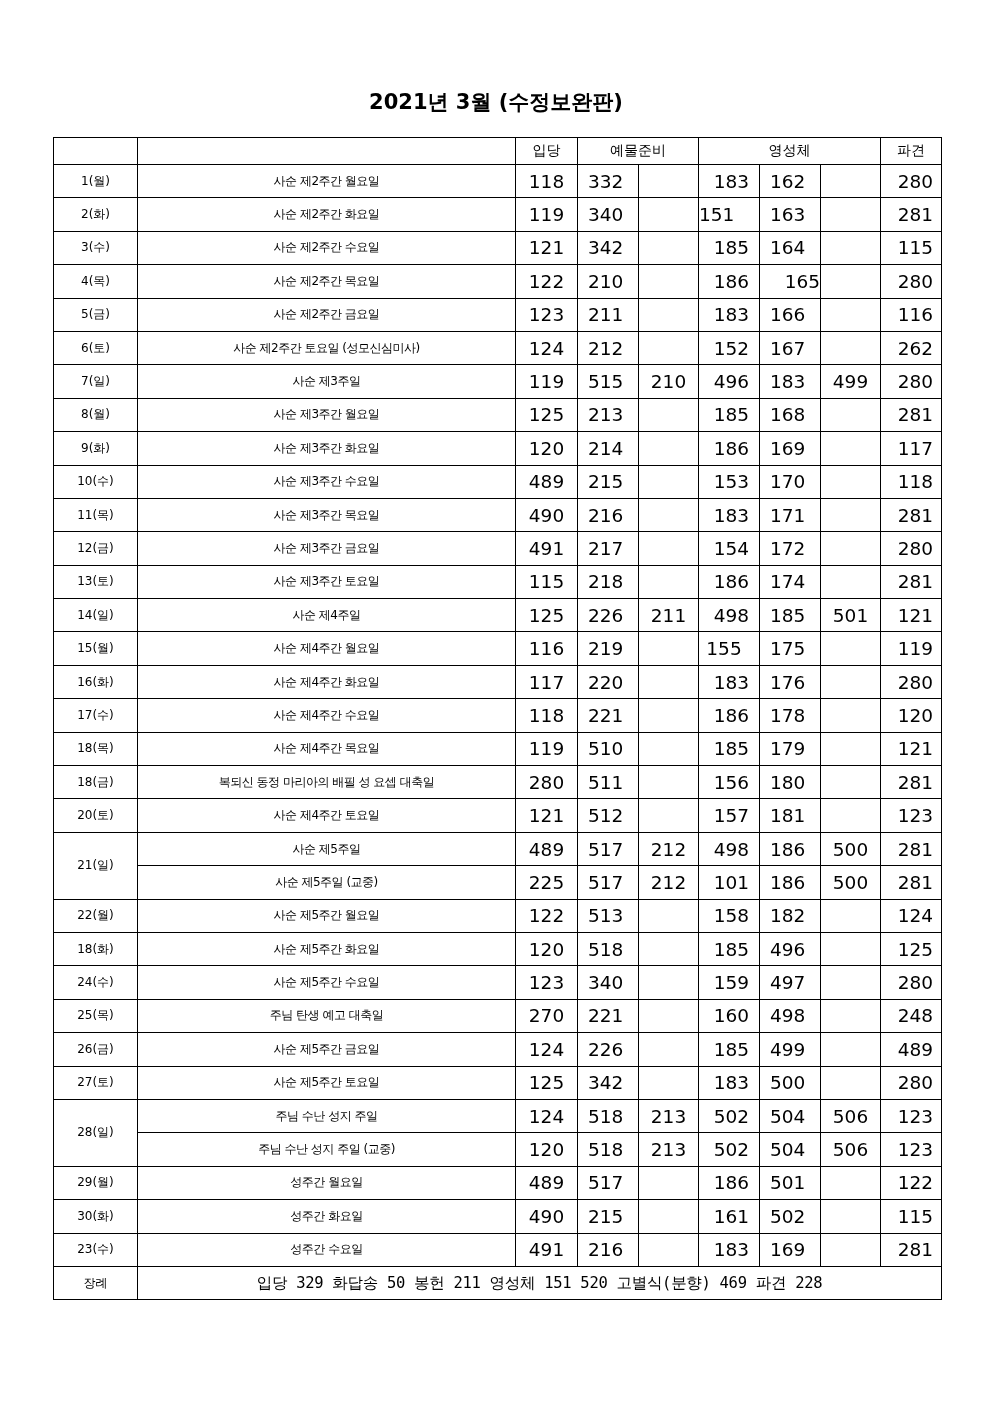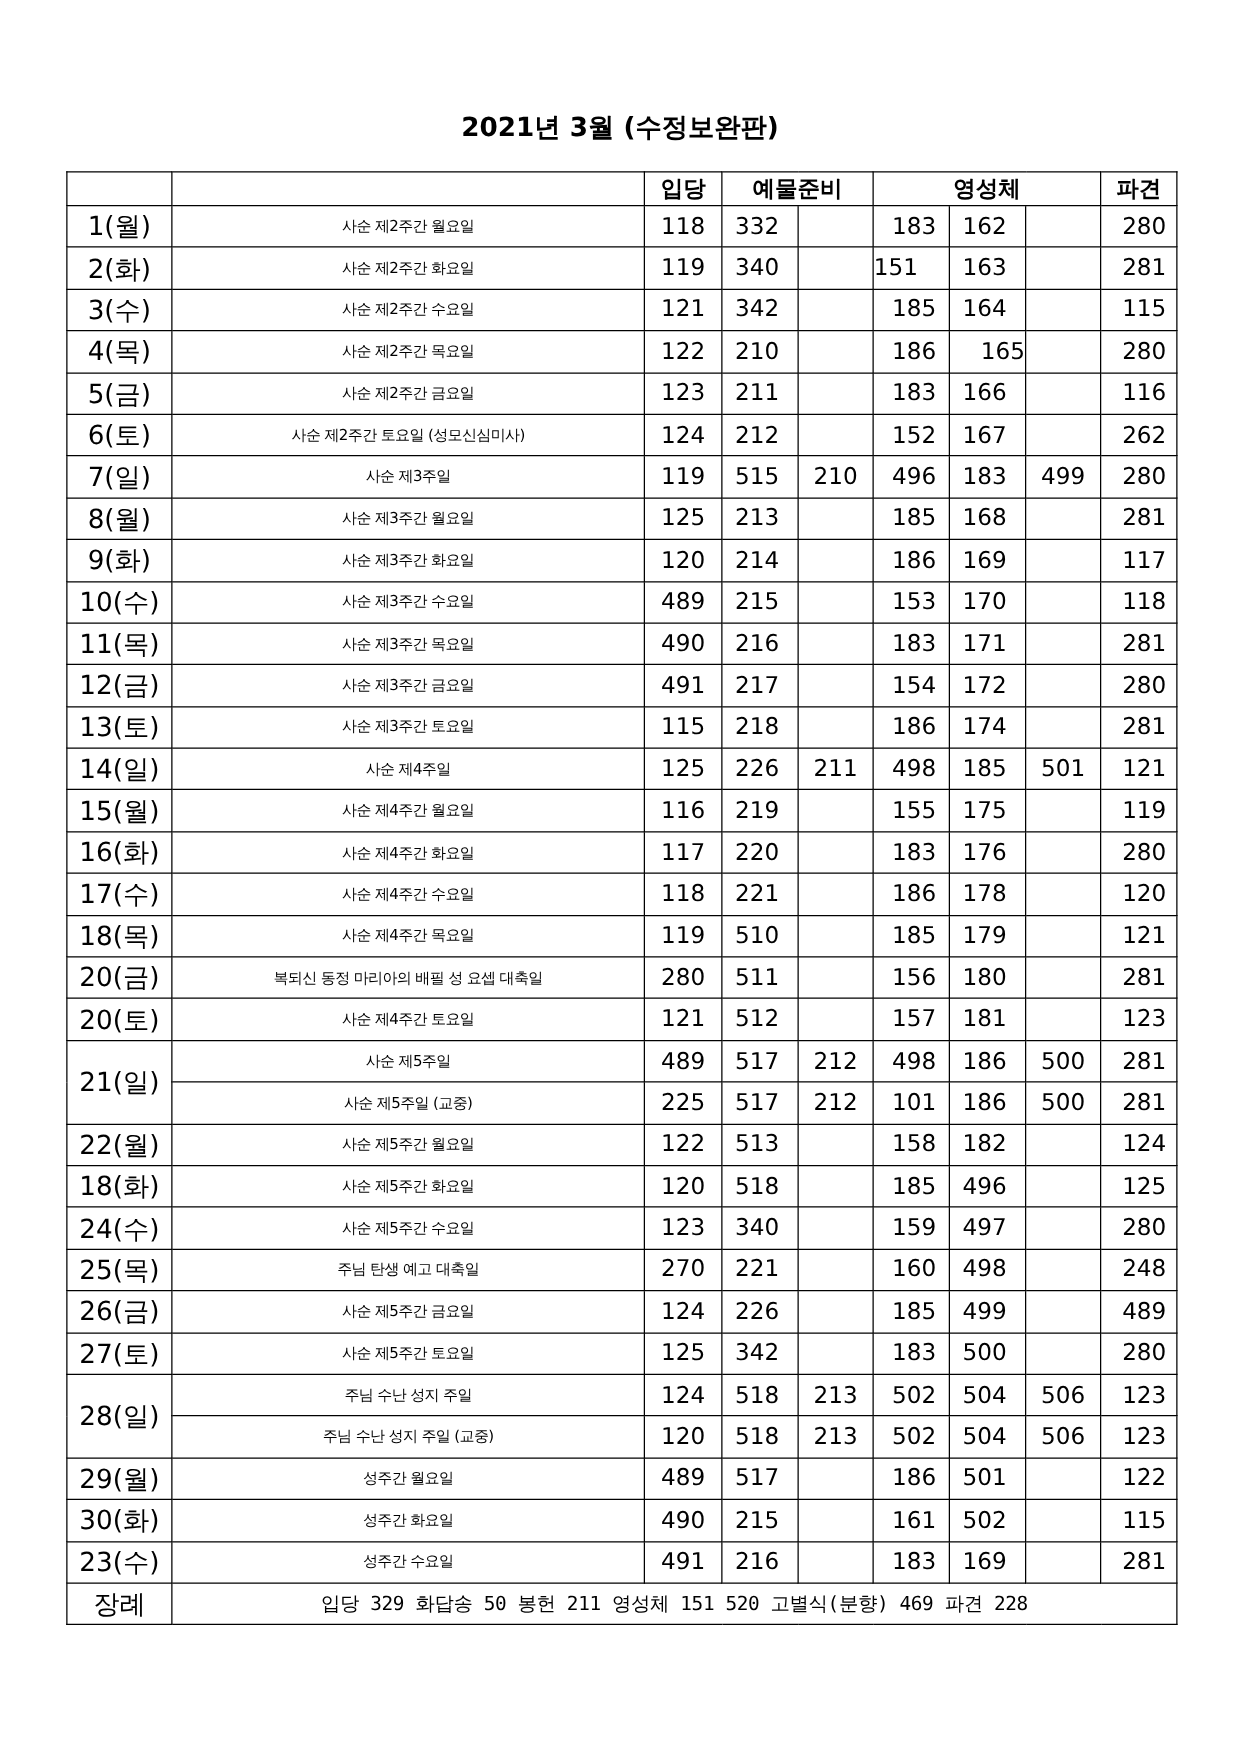--- a/index.html
+++ b/index.html
@@ -9,24 +9,24 @@
     font-size: 21px; font-weight: bold; letter-spacing: 0px;
   }
   table {
     position: absolute; left: 53px; top: 137px;
     border-collapse: collapse; table-layout: fixed; width: 888px;
   }
   td, th {
     border: 1px solid #000; padding: 0; text-align: center; vertical-align: middle;
     font-size: 18px; font-weight: normal; overflow: hidden; white-space: nowrap;
   }
-  th { font-weight: bold; height: 26px; font-size: 18px; }
+  th { font-weight: normal; height: 26px; font-size: 14px; }
   tr.data td { height: 32.4px; }
   td.name { font-size: 12px; letter-spacing: -0.5px; text-align: center; }
-  td.date { font-size: 21px; }
+  td.date { font-size: 12px; }
   td.num { font-size: 18.5px; }
   td.footer-text { font-size: 15.5px; font-family: "DejaVu Sans Mono", monospace; letter-spacing: -0.3px; }
 </style>
 </head>
 <body>
 
 <div class="title">2021년 3월 (수정보완판)</div>
 
 <table>
   <colgroup>
@@ -204,21 +204,21 @@
         <td class="num" style="text-align: left; padding-left: 10px;">185</td>
         <td class="num">501</td>
         <td class="num" style="text-align: right; padding-right: 8px;">121</td>
       </tr>
       <tr class="data">
         <td class="date">15(월)</td>
         <td class="name">사순 제4주간 월요일</td>
         <td class="num">116</td>
         <td class="num" style="text-align: left; padding-left: 10px;">219</td>
         <td class="num"></td>
-        <td class="num" style="text-align: right; padding-right: 10px;">155</td>
+        <td class="num" style="padding-right: 10px;">155</td>
         <td class="num" style="text-align: left; padding-left: 10px;">175</td>
         <td class="num"></td>
         <td class="num" style="text-align: right; padding-right: 8px;">119</td>
       </tr>
       <tr class="data">
         <td class="date">16(화)</td>
         <td class="name">사순 제4주간 화요일</td>
         <td class="num">117</td>
         <td class="num" style="text-align: left; padding-left: 10px;">220</td>
         <td class="num"></td>
@@ -243,21 +243,21 @@
         <td class="name">사순 제4주간 목요일</td>
         <td class="num">119</td>
         <td class="num" style="text-align: left; padding-left: 10px;">510</td>
         <td class="num"></td>
         <td class="num" style="text-align: right; padding-right: 10px;">185</td>
         <td class="num" style="text-align: left; padding-left: 10px;">179</td>
         <td class="num"></td>
         <td class="num" style="text-align: right; padding-right: 8px;">121</td>
       </tr>
       <tr class="data">
-        <td class="date">20(금)</td>
+        <td class="date">18(금)</td>
         <td class="name">복되신 동정 마리아의 배필 성 요셉 대축일</td>
         <td class="num">280</td>
         <td class="num" style="text-align: left; padding-left: 10px;">511</td>
         <td class="num"></td>
         <td class="num" style="text-align: right; padding-right: 10px;">156</td>
         <td class="num" style="text-align: left; padding-left: 10px;">180</td>
         <td class="num"></td>
         <td class="num" style="text-align: right; padding-right: 8px;">281</td>
       </tr>
       <tr class="data">

